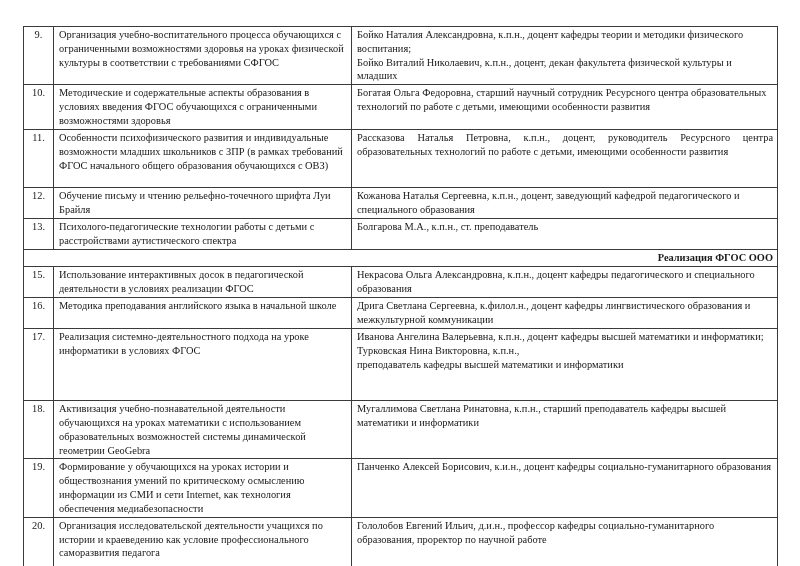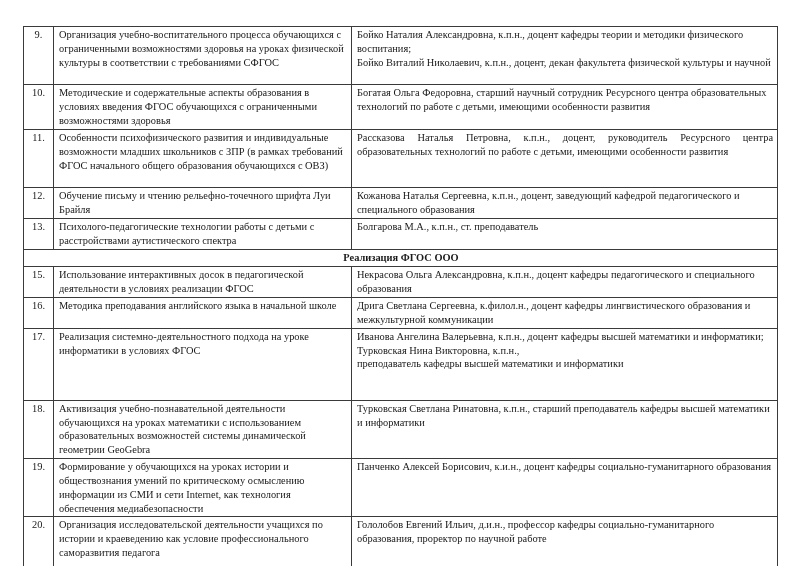--- a/index.html
+++ b/index.html
@@ -46,21 +46,21 @@
     text-align: center;
     padding-top: 1px;
     padding-left: 2px;
     padding-right: 2px;
   }
   td.topic { text-align: left; }
   td.person { text-align: left; }
   td.person.justify { text-align: justify; margin-left: 12px; }
   td.section {
     font-weight: bold;
-    text-align: center;
+    text-align: right;
     padding-left: 5px;
     padding-top: 1px;
     padding-bottom: 1px;
   }
   .cell-line { display: block; white-space: pre-wrap; }
 </style>
 </head>
 <body>
 
 <div class="page">
@@ -69,21 +69,21 @@
       <col class="c-num">
       <col class="c-topic">
       <col class="c-person">
     </colgroup>
     <tbody id="table-body">
         <tr style="height: 58px;">
           <td class="num">9.</td>
           <td class="topic">Организация учебно-воспитательного процесса обучающихся с ограниченными возможностями здоровья на уроках физической культуры в соответствии с требованиями СФГОС</td>
           <td class="person">
             <span class="cell-line">Бойко Наталия Александровна, к.п.н., доцент кафедры теории и методики физического воспитания;</span>
-            <span class="cell-line">Бойко Виталий Николаевич, к.п.н., доцент, декан факультета физической культуры и научной</span>
+            <span class="cell-line">Бойко Виталий Николаевич, к.п.н., доцент, декан факультета физической культуры и младших</span>
           </td>
         </tr>
         <tr style="height: 45px; margin-top: 19px;">
           <td class="num">10.</td>
           <td class="topic">Методические и содержательные аспекты образования в условиях введения ФГОС обучающихся с ограниченными возможностями здоровья</td>
           <td class="person">Богатая Ольга Федоровна, старший научный сотрудник Ресурсного центра образовательных технологий по работе с детьми, имеющими особенности развития</td>
         </tr>
         <tr style="height: 58px;">
           <td class="num">11.</td>
           <td class="topic">Особенности психофизического развития и индивидуальные возможности младших школьников с ЗПР (в рамках требований ФГОС начального общего образования обучающихся с ОВЗ)</td>
@@ -117,21 +117,21 @@
           <td class="topic">Реализация системно-деятельностного подхода на уроке информатики в условиях ФГОС</td>
           <td class="person">
             <span class="cell-line">Иванова Ангелина Валерьевна, к.п.н., доцент кафедры высшей математики и информатики;</span>
             <span class="cell-line">Турковская Нина Викторовна, к.п.н.,</span>
             <span class="cell-line">преподаватель кафедры высшей математики и информатики</span>
           </td>
         </tr>
         <tr style="height: 58px; margin-top: 12px;">
           <td class="num">18.</td>
           <td class="topic">Активизация учебно-познавательной деятельности обучающихся на уроках математики с использованием образовательных возможностей системы динамической геометрии GeoGebra</td>
-          <td class="person">Турковская Светлана Ринатовна, к.п.н., старший преподаватель кафедры высшей математики и информатики</td>
+          <td class="person">Мугаллимова Светлана Ринатовна, к.п.н., старший преподаватель кафедры высшей математики и информатики</td>
         </tr>
         <tr style="height: 58px;">
           <td class="num">19.</td>
           <td class="topic">Формирование у обучающихся на уроках истории и обществознания умений по критическому осмыслению информации из СМИ и сети Internet, как технология обеспечения медиабезопасности</td>
           <td class="person">Панченко Алексей Борисович, к.и.н., доцент кафедры социально-гуманитарного образования</td>
         </tr>
         <tr style="height: 58px;">
           <td class="num">20.</td>
           <td class="topic">Организация исследовательской деятельности учащихся по истории и краеведению как условие профессионального саморазвития педагога</td>
           <td class="person">Гололобов Евгений Ильич, д.и.н., профессор кафедры социально-гуманитарного образования, проректор по научной работе</td>

